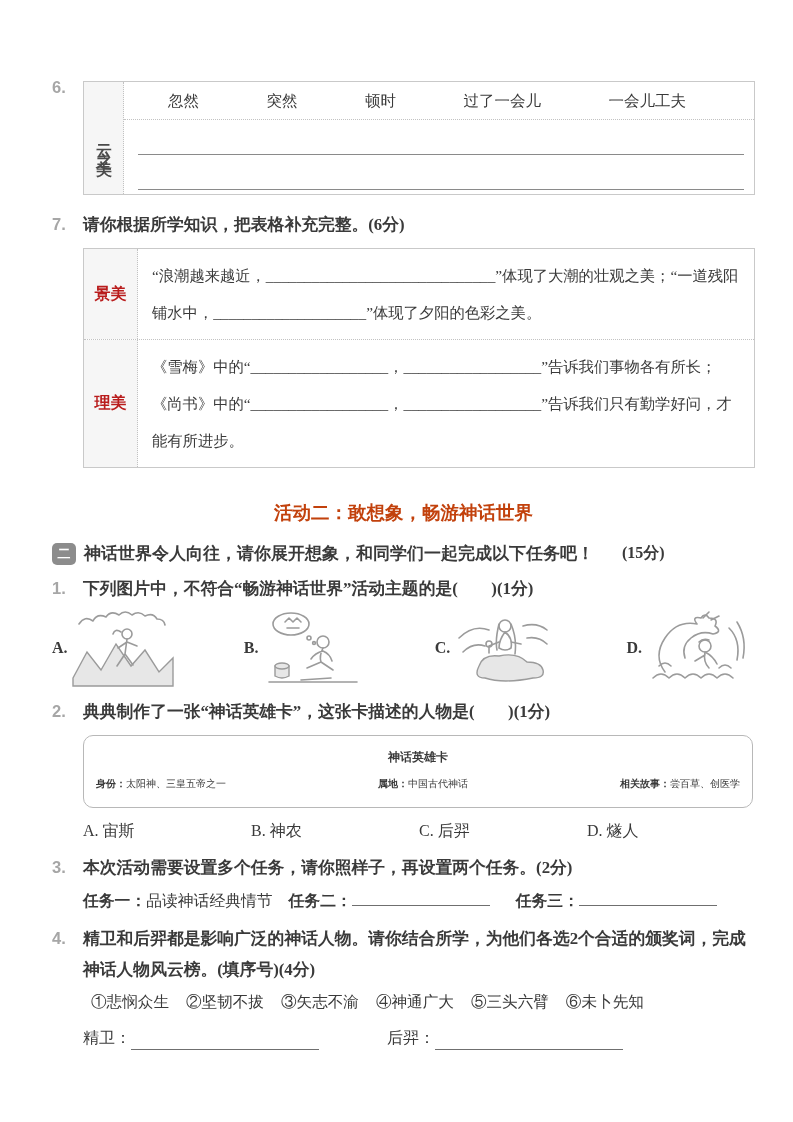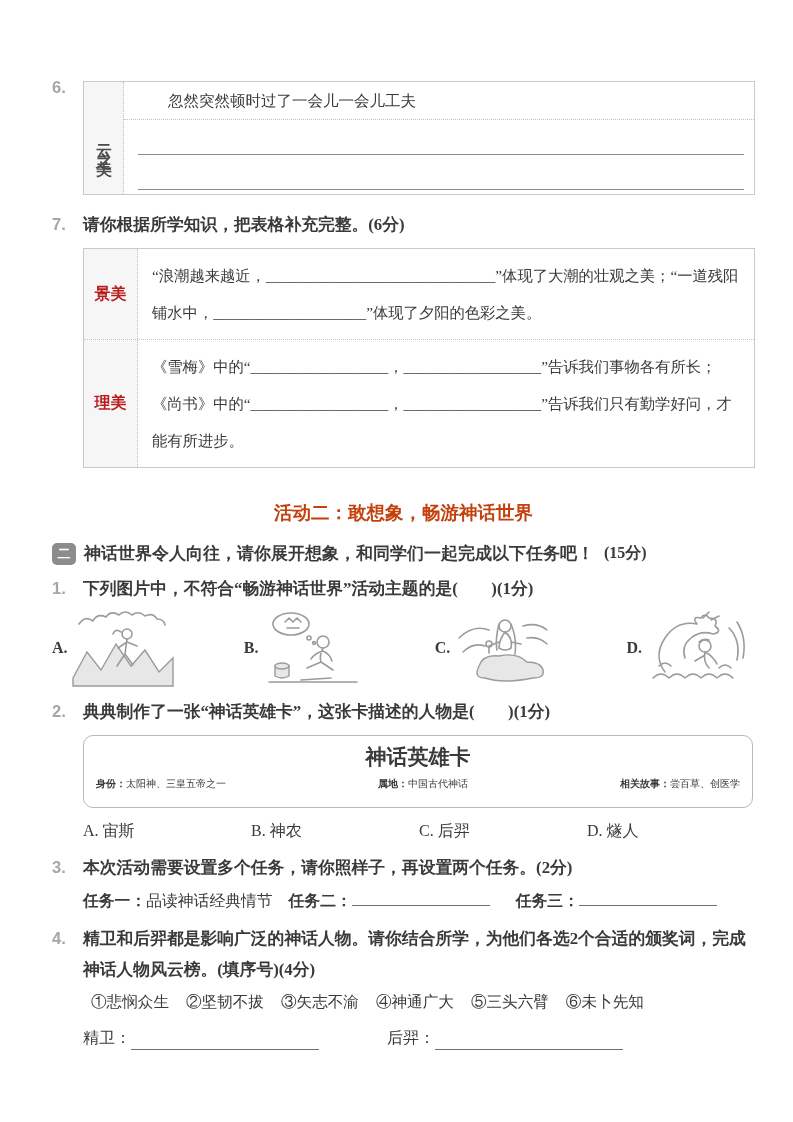--- a/index.html
+++ b/index.html
@@ -32,21 +32,21 @@
   .t1 { margin:9px 0 14px 0; }
   .tbl-label-v {
     flex:0 0 40px; background:#f6f6f6; border-right:1px dotted #c2c2c2;
     display:flex; align-items:center; justify-content:center;
     writing-mode:vertical-rl; text-orientation:upright;
     font-weight:700; font-size:16px; letter-spacing:7px; padding-top:8px;
     color:#4a4a4a;
   }
   .t1-content { flex:1; min-width:0; }
   .words-row {
-    display:flex; justify-content:flex-start;
+    display:flex; justify-content:space-between;
     padding: 9px 68px 7px 44px;
     border-bottom:1px dotted #c2c2c2;
     font-size:15.5px; font-weight:400;
   }
   .write-area { padding: 0 10px 4px 14px; }
   .write-line { border-bottom:1.4px solid #8a8a8a; height:35px; }
 
   
   .t2 { margin:8px 0 16px 0; flex-direction:column; }
   .t2-row { display:flex; }
@@ -68,35 +68,35 @@
     margin:14px 0 10px 0; line-height:30px;
   }
   .part-line { display:flex; align-items:center; margin:2px 0 4px 0; }
   .part-badge {
     flex:0 0 auto; width:24px; height:22px; border-radius:5px;
     background:#8c8c8c; color:#fff; font-size:13px; font-weight:700;
     display:flex; align-items:center; justify-content:center;
     margin-right:8px;
   }
   .part-text { font-weight:700; font-size:17px; line-height:31px; }
-  .part-score { font-weight:700; font-size:16px; margin-left:10px; }
+  .part-score { font-weight:700; font-size:16px; margin-left:28px; }
 
   
   .img-row { display:flex; justify-content:space-between; margin:4px 0 8px 0; padding-right:6px; }
   .img-opt { display:flex; align-items:center; }
   .img-opt .opt-label { font-weight:700; font-size:16px; margin-right:3px; }
   .img-box { width:104px; height:80px; }
   .img-box svg { width:100%; height:100%; }
 
   
   .hero-card {
     border:1.5px solid #b8b8b8; border-radius:10px;
     margin:8px 2px 6px 0; padding:7px 12px 10px 12px;
   }
-  .hero-title { text-align:center; font-weight:700; font-size:21px; line-height:28px; }
+  .hero-title { text-align:center; font-weight:700; font-size:12px; line-height:28px; }
   .hero-fields { display:flex; justify-content:space-between; font-size:10px; line-height:26px; }
   .hero-field .f-label { font-weight:700; }
   .choices-row { display:flex; font-size:16px; line-height:34px; font-weight:400; }
   .choices-row span { width:25%; }
 
   
   .tasks-line { display:flex; align-items:baseline; font-size:15.8px; line-height:36px; }
   .task-label { font-weight:700; }
   .task-value { font-weight:400; }
   .task-blank { display:inline-block; width:138px; border-bottom:1.3px solid #6f6f6f; height:22px; margin-right:26px; }

